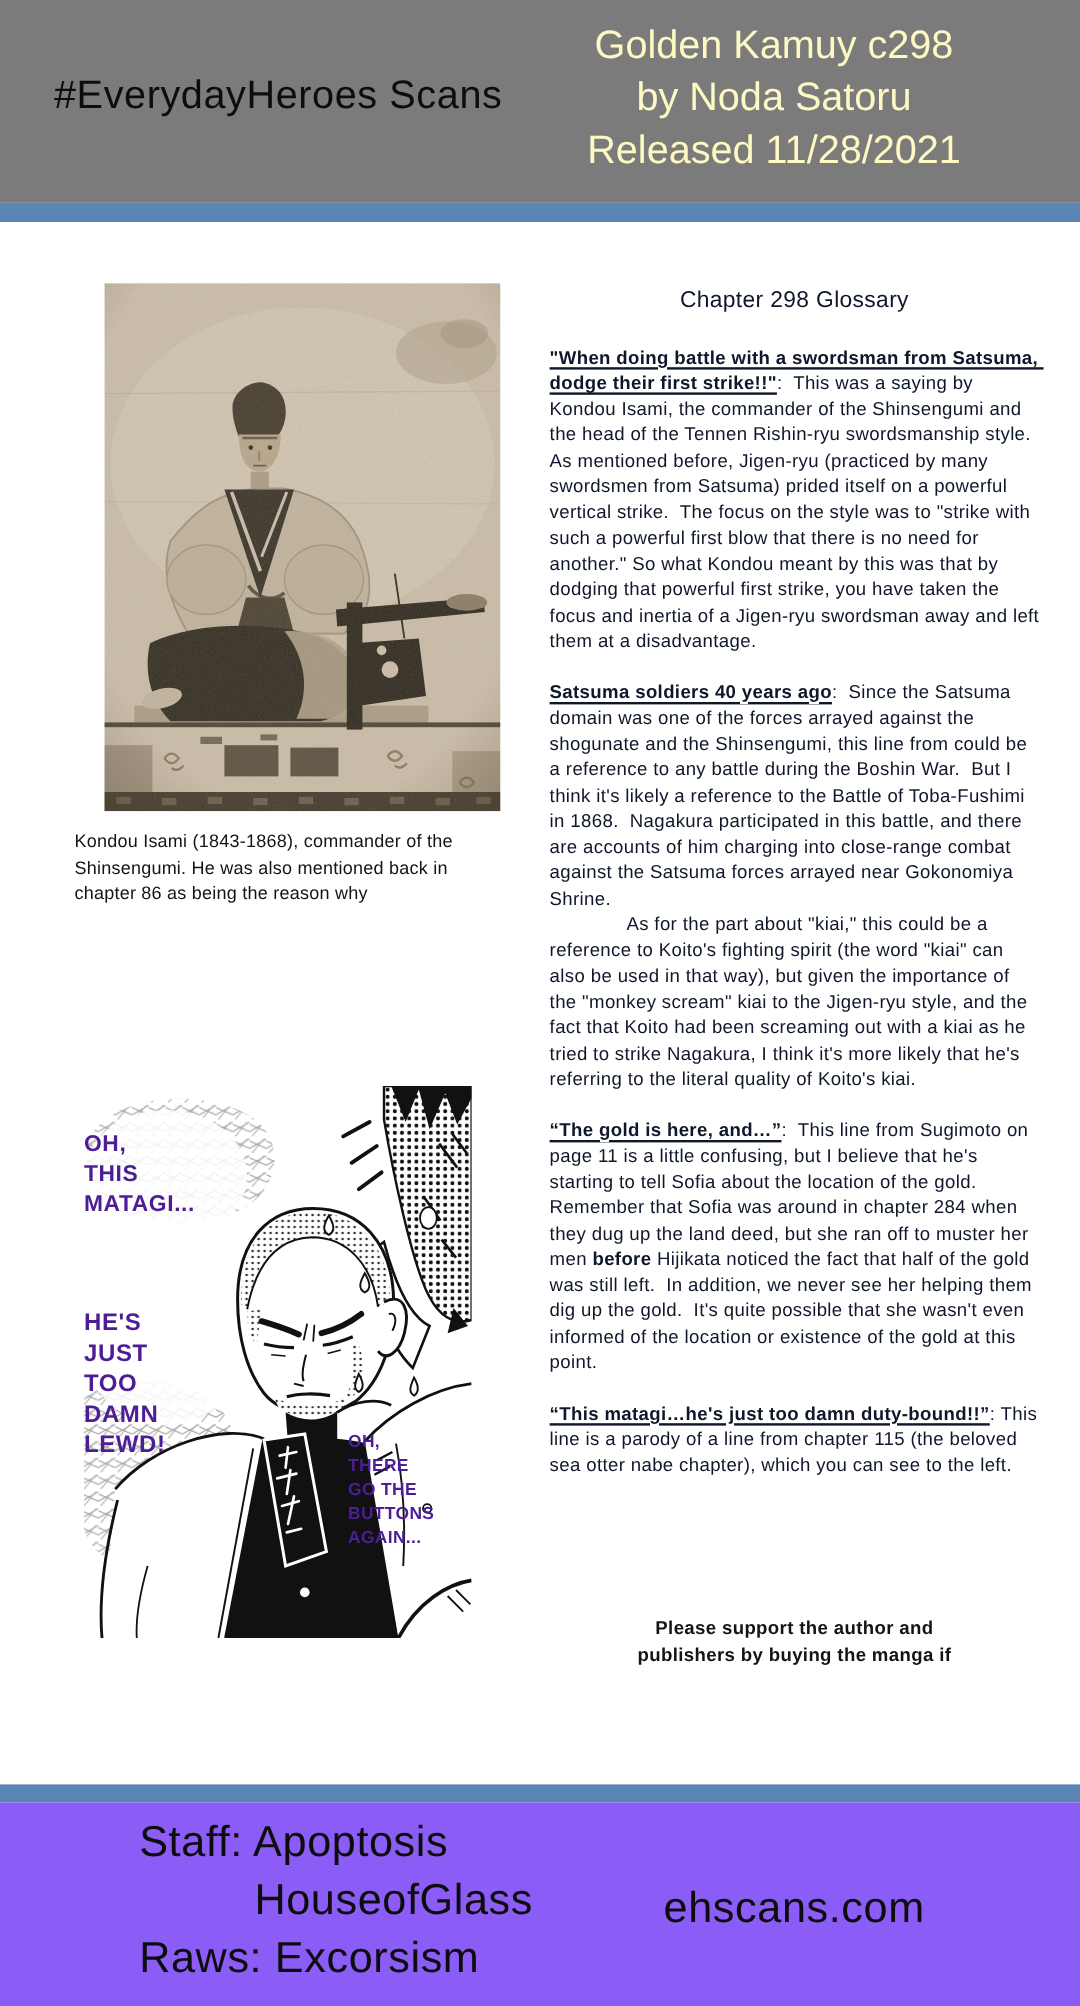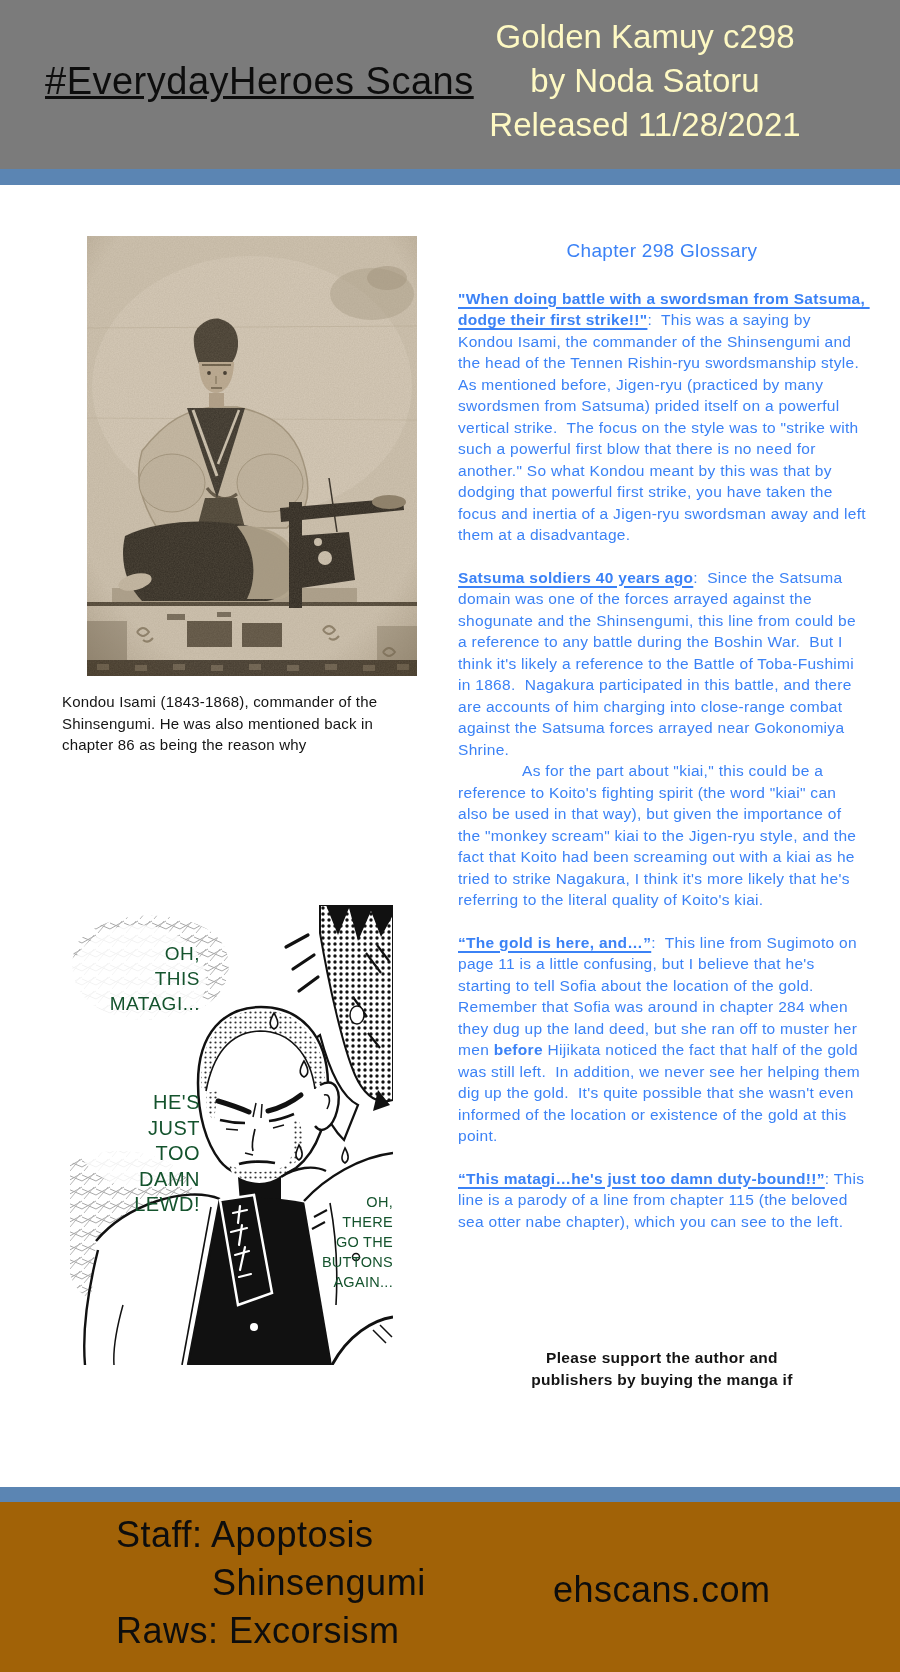--- a/index.html
+++ b/index.html
@@ -2,49 +2,49 @@
 <html><head>
 <meta charset="utf-8">
 <style>
   html,body{margin:0;padding:0;background:#fff;}
   .page{position:relative;width:900px;height:1672px;background:#ffffff;overflow:hidden;
         font-family:"Liberation Sans",sans-serif;color:#141414;}
 
   
   .band{position:absolute;left:0;width:900px;}
   .header{top:0;height:169px;}
-  .hdr-left{position:absolute;left:45px;top:60px;font-size:38px;letter-spacing:.5px;color:#0d0d0d;text-decoration:underline;}
+  .hdr-left{position:absolute;left:45px;top:60px;font-size:33px;letter-spacing:.5px;color:#0d0d0d;}
   .hdr-right{position:absolute;left:445px;top:15px;width:400px;text-align:center;
              font-size:33px;line-height:44px;color:#fef9c3;}
   .stripe{position:absolute;left:0;width:900px;}
   .stripe.top{top:169px;height:16px;}
   .stripe.bot{top:1487px;height:15px;}
   .footer{top:1502px;height:170px;color:#0d0d0d;}
   .fline{position:absolute;font-size:36px;letter-spacing:.5px;}
   .f-staff{left:116px;top:12px;}
   .f-staff2{left:212px;top:60px;}
   .f-raws{left:116px;top:108px;text-align:center;}
   .f-site{left:553px;top:67px;}
 
   
   .photo{position:absolute;left:87px;top:236px;width:330px;height:440px;}
   .photo svg{display:block;}
   .caption{position:absolute;left:62px;top:691px;width:375px;text-align:left;
            font-size:15px;line-height:21.5px;letter-spacing:.2px;}
 
   .panel{position:absolute;left:68px;top:905px;width:325px;height:460px;}
   .panel svg{position:absolute;left:0;top:0;}
-  .speech{position:absolute;text-align:right;font-weight:normal;color:#14532d;}
+  .speech{position:absolute;text-align:left;font-weight:bold;color:#4c1d95;}
   .s1{left:2px;top:36px;width:130px;font-size:19px;line-height:25px;letter-spacing:.5px;}
   .s2{left:2px;top:141px;width:130px;font-size:20px;line-height:25.5px;letter-spacing:.5px;margin-top:44px;}
   .s3{left:222px;top:287px;width:103px;font-size:14.5px;line-height:20px;letter-spacing:.3px;}
 
   
   .col{position:absolute;left:458px;top:240px;width:408px;font-size:15.5px;
-       line-height:21.5px;letter-spacing:.3px;color:#3b82f6;}
+       line-height:21.5px;letter-spacing:.3px;color:#0f172a;}
   .gtitle{text-align:center;font-size:19px;margin-bottom:26px;letter-spacing:.3px;}
   .entry{white-space:pre-wrap;margin-bottom:21px;}
   .cont{white-space:pre-wrap;text-indent:64px;}
   .eh{font-weight:bold;text-decoration:underline;text-underline-offset:3px;
       text-decoration-thickness:1.5px;}
   .emph{font-weight:bold;}
   .support{position:absolute;left:458px;top:1347px;width:408px;text-align:center;
            font-weight:bold;font-size:15.5px;line-height:21.5px;letter-spacing:.3px;}
 </style>
 </head>
@@ -291,20 +291,20 @@
 
     <div class="entry"><span class="eh">“This matagi…he's just too damn duty-bound!!”</span><span>: </span><span>This line is a parody of a line from chapter 115 (the beloved sea otter nabe chapter), which you can see to the left.</span></div>
   </div>
 
   <div class="support">
     <div>Please support the author and</div>
     <div>publishers by buying the manga if</div>
   </div>
 
   <div class="stripe bot" style="background: rgb(91, 133, 179);"></div>
-  <div class="band footer" style="background: #a16207;">
+  <div class="band footer" style="background: #8b5cf6;">
     <div class="fline f-staff">Staff: Apoptosis</div>
-    <div class="fline f-staff2">Shinsengumi</div>
+    <div class="fline f-staff2">HouseofGlass</div>
     <div class="fline f-raws">Raws: Excorsism</div>
     <div class="fline f-site">ehscans.com</div>
   </div>
 
 </div>
 
 </body></html>

